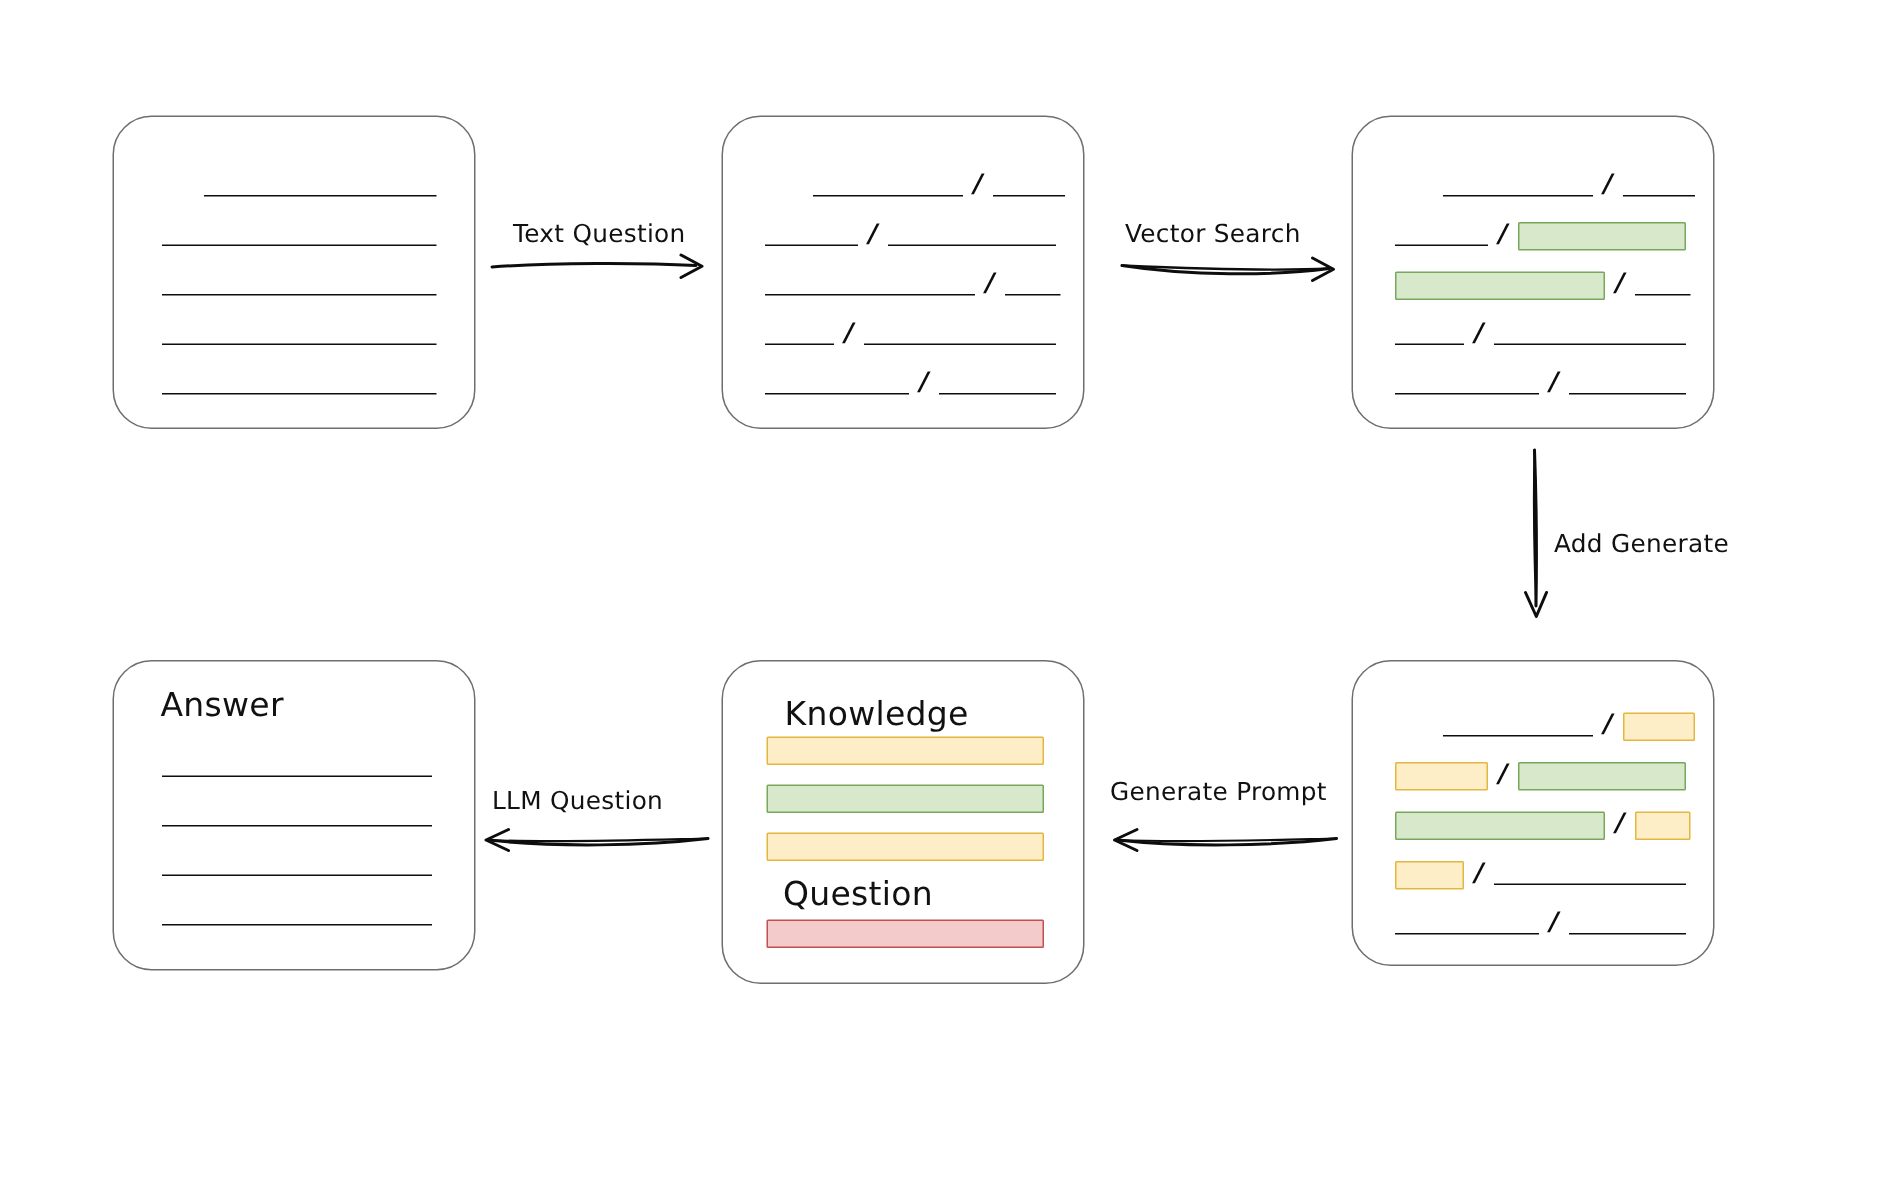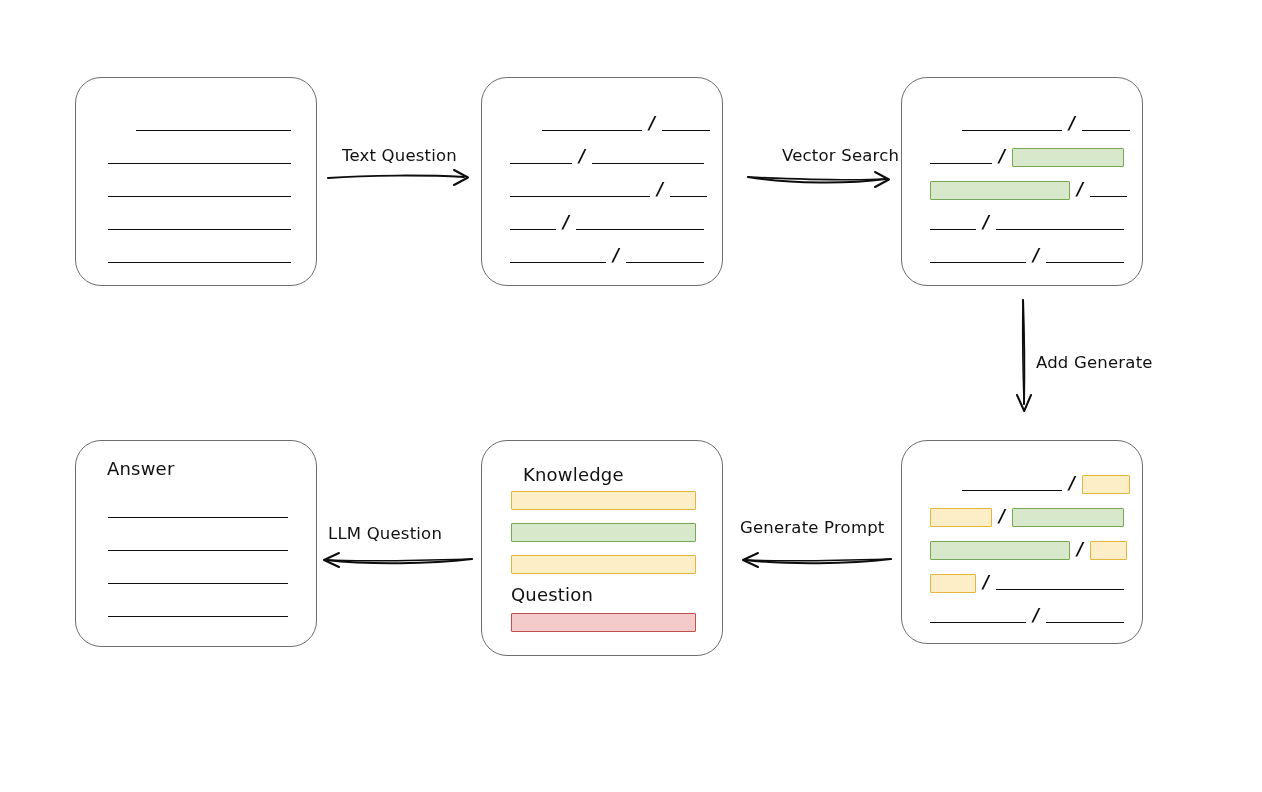--- a/index.html
+++ b/index.html
@@ -66,21 +66,21 @@
   .chip-red    { background: #f4cbcb; border: 1.4px solid #bf5150; }
 
   .bar {
     position: absolute;
     box-sizing: border-box;
     height: 19px;
     border-radius: 1px;
   }
   .node-title {
     position: absolute;
-    font-size: 18px;
+    font-size: 22px;
     letter-spacing: .2px;
     color: #111111;
     white-space: nowrap;
   }
   .edge-label {
     position: absolute;
     font-size: 16.5px;
     color: #111111;
     white-space: nowrap;
     letter-spacing: .2px;
@@ -199,21 +199,21 @@
           <div class="seg-line" style="width: 180px;"></div>
         </div>
         <div class="row" style="left: 32px; top: 159px;">
           <div class="seg-line" style="width: 180px;"></div>
         </div>
       </div>
   </div>
 
   <div class="node" id="node-prompt" style="left:481px; top:440px; width:242px; height:216px;">
     <div class="node-title" style="left:41px; top:23px;">Knowledge</div>
-    <div class="node-title" style="left:29px; top:143px;">Question</div>
+    <div class="node-title" style="left:40px; top:143px;">Question</div>
     <div class="node-body" id="body-prompt">
         <div class="bar chip-yellow" style="left: 29px; top: 50px; width: 185px;"></div>
         <div class="bar chip-green" style="left: 29px; top: 82px; width: 185px;"></div>
         <div class="bar chip-yellow" style="left: 29px; top: 114px; width: 185px;"></div>
         <div class="bar chip-red" style="left: 29px; top: 172px; width: 185px;"></div>
       </div>
   </div>
 
   <div class="node" id="node-context-added" style="left:901px; top:440px; width:242px; height:204px;">
     <div class="node-body" id="body-context-added">
@@ -249,21 +249,21 @@
     <path d="M 0 10 C 40 7, 100 7, 136 9" stroke-width="2" stroke-linecap="round"></path>
     <polyline points="126,2 140,9.5 126,17" stroke-width="2" stroke-linejoin="round" stroke-linecap="round"></polyline>
   </svg>
   <div class="edge-label" style="left:342px; top:146px;">Text Question</div>
 
   <svg class="edge" style="left:748px; top:168px; width:146px; height:26px;" viewBox="0 0 146 26">
     <path d="M 0 9 C 45 16, 100 16, 138 11" stroke-width="2" stroke-linecap="round"></path>
     <path d="M 0 9 C 45 11, 100 13, 138 11" stroke-width="1.6" stroke-linecap="round"></path>
     <polyline points="127,4 141,11.5 127,19" stroke-width="2" stroke-linejoin="round" stroke-linecap="round"></polyline>
   </svg>
-  <div class="edge-label" style="left:782px; top:146px;">Vector Search</div>
+  <div class="edge-label" style="left:750px; top:146px;">Vector Search</div>
 
   <svg class="edge" style="left:1012px; top:300px; width:26px; height:118px;" viewBox="0 0 26 118">
     <path d="M 11 0 C 12.5 40, 12.5 75, 12 104" stroke-width="2" stroke-linecap="round"></path>
     <path d="M 11 0 C 10 40, 11 75, 12 104" stroke-width="1.4" stroke-linecap="round"></path>
     <polyline points="5,95 12.2,111 19,95" stroke-width="2" stroke-linejoin="round" stroke-linecap="round"></polyline>
   </svg>
   <div class="edge-label" style="left:1036px; top:353px;">Add Generate</div>
 
   <svg class="edge" style="left:739px; top:545px; width:152px; height:26px;" viewBox="0 0 152 26">
     <path d="M 152 14 C 110 19, 50 20, 6 15" stroke-width="2" stroke-linecap="round"></path>

